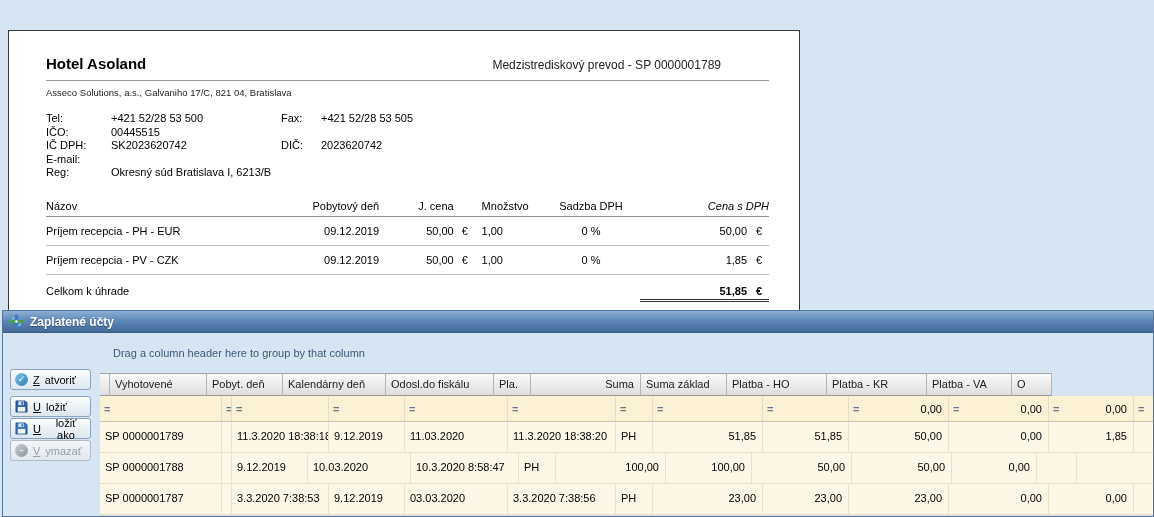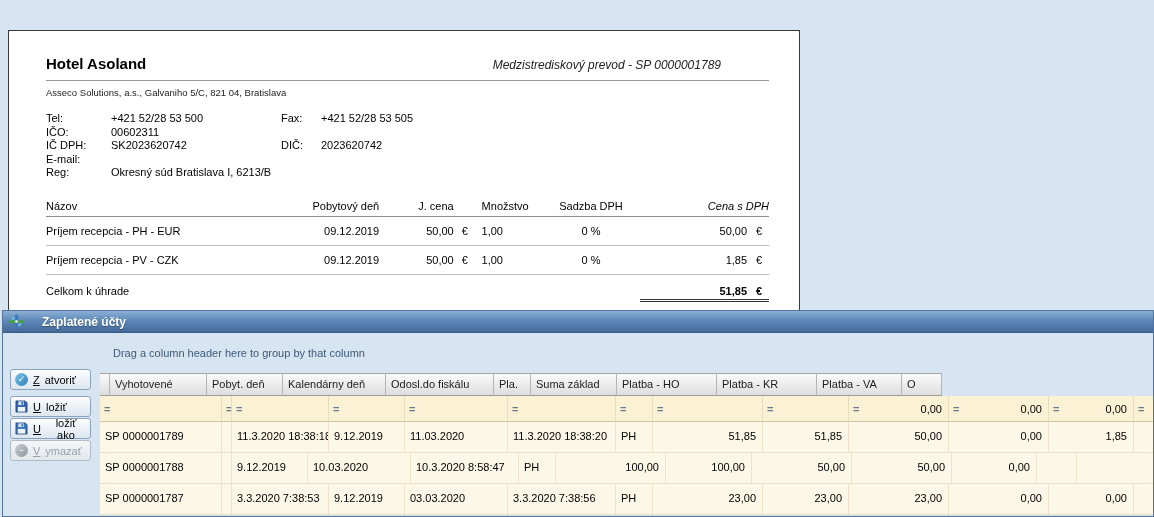--- a/index.html
+++ b/index.html
@@ -4,21 +4,21 @@
 <style>
   * { margin:0; padding:0; box-sizing:border-box; }
   body { font-family:"Liberation Sans", sans-serif; }
   #root { position:relative; width:1154px; height:517px; background:#d7e4f1; overflow:hidden; font-family:"Liberation Sans", sans-serif; }
 
   
   .document { position:absolute; left:8px; top:30px; width:792px; height:285px; background:#ffffff; border:1px solid #3a3a3a; }
   .doc-inner { padding:24px 30px 0 37px; }
   .doc-head { display:flex; justify-content:space-between; align-items:flex-end; padding-bottom:8px; border-bottom:1px solid #9a9a9a; }
   .hotel-name { font-size:15px; font-weight:bold; color:#000; }
-  .doc-title { font-size:12px; color:#222; margin-right:48px;font-style:italic; }
+  .doc-title { font-size:12px; color:#222; margin-right:48px; }
   .company-line { font-size:9.5px; color:#222; margin-top:6px; }
   .contacts { margin-top:14px; display:grid; grid-template-columns:65px 170px 40px auto; font-size:11px; color:#000; line-height:13.5px; }
   .contacts .span3 { grid-column: span 3; }
   .doc-table { margin-top:20px; font-size:11px; color:#000; }
   .t-row { display:flex; align-items:baseline; }
   .t-head { padding-bottom:4px; border-bottom:1px solid #8f8f8f; }
   .t-data { padding:8px 0; border-bottom:1px solid #bdbdbd; }
   .t-total { padding-top:10px; align-items:flex-start;gap:7px; }
   .tc { white-space:nowrap; overflow:hidden; }
   .tc.nazov { width:265px; text-align:left; }
@@ -28,21 +28,21 @@
   .tc.mnoz  { width:60px;  }
   .tc.dph   { width:100px; text-align:center; }
   .tc.fill  { flex:1; }
   .tc.totalhead { width:129px; text-align:right;font-style:italic; }
   .tc.amount { width:107px; text-align:right; }
   .tc.cur   { width:22px; text-align:left; padding-left:9px; }
   .total-wrap { display:inline-flex; border-bottom:3px double #333; padding-bottom:2px; font-weight:bold; }
 
   
   .window { position:absolute; left:2px; top:310px; width:1152px; height:207px; background:#d7e4f1; border:1px solid #55749a; overflow:hidden; }
-  .titlebar { height:22px; background:linear-gradient(180deg,#8cb0d6 0%, #5d89b8 45%, #44699a 100%); display:flex; align-items:center; gap:18px; padding-left:6px; border-bottom:1px solid #3a5d85; }
+  .titlebar { height:22px; background:linear-gradient(180deg,#8cb0d6 0%, #5d89b8 45%, #44699a 100%); display:flex; align-items:center; gap:6px; padding-left:6px; border-bottom:1px solid #3a5d85; }
   .titlebar-text { color:#fff; font-weight:bold; font-size:12px; text-shadow:0 1px 1px rgba(0,0,0,0.35); }
   .win-body { position:relative; width:100%; height:185px; }
 
   
   .sidebar { position:absolute; left:7px; top:36px; width:86px; }
   .btn { display:flex; align-items:center; gap:5px; width:81px; height:21px; background:linear-gradient(180deg,#fcfdfe,#dde6ef); border:1px solid #8ba3bd; border-radius:3px; font-size:11px; color:#000; padding:0 4px; cursor:default; font-family:"Liberation Sans", sans-serif; }
   .btn.first { margin-bottom:6px; }
   .btn.mid { margin-bottom:1px; }
   .btn.disabled { color:#96a1ab; background:linear-gradient(180deg,#f4f6f8,#e2e7ec); border-color:#aebcca; }
   .accel { text-decoration:underline; }
@@ -73,30 +73,30 @@
 <body>
 
 <div id="root">
 
   <div class="document">
     <div class="doc-inner">
       <div class="doc-head">
         <span class="hotel-name">Hotel Asoland</span>
         <span class="doc-title">Medzistrediskový prevod - SP 0000001789</span>
       </div>
-      <div class="company-line">Asseco Solutions, a.s., Galvaniho 5/C, 821 04, Bratislava</div>
+      <div class="company-line">Asseco Solutions, a.s., Galvaniho 17/C, 821 04, Bratislava</div>
 
       <div class="contacts">
         <span>Tel:</span>
         <span>+421 52/28 53 500</span>
         <span>Fax:</span>
         <span>+421 52/28 53 505</span>
 
         <span>IČO:</span>
-        <span class="span3">00602311</span>
+        <span class="span3">00445515</span>
 
         <span>IČ DPH:</span>
         <span>SK2023620742</span>
         <span>DIČ:</span>
         <span>2023620742</span>
 
         <span>E-mail:</span>
         <span class="span3"></span>
 
         <span>Reg:</span>
@@ -214,20 +214,21 @@
         <div class="grow">
           <div class="gh c-sp"></div>
           <div class="gh c-vyh">Vyhotovené</div>
           <div class="gh c-pob">Pobyt. deň</div>
           <div class="gh c-kal">Kalendárny deň</div>
           <div class="gh c-odo">
             <span>Odosl.do fiskálu</span>
             <span class="arrow-down">▼</span>
           </div>
           <div class="gh c-pla">Pla.</div>
+          <div class="gh c-suma num">Suma</div>
           <div class="gh c-sumz">Suma základ</div>
           <div class="gh c-pho">Platba - HO</div>
           <div class="gh c-pkr">Platba - KR</div>
           <div class="gh c-pva">Platba - VA</div>
           <div class="gh c-last">O</div>
         </div>
 
         <div class="grow">
           <div class="fc c-ucet">
               <span class="op">=</span>

